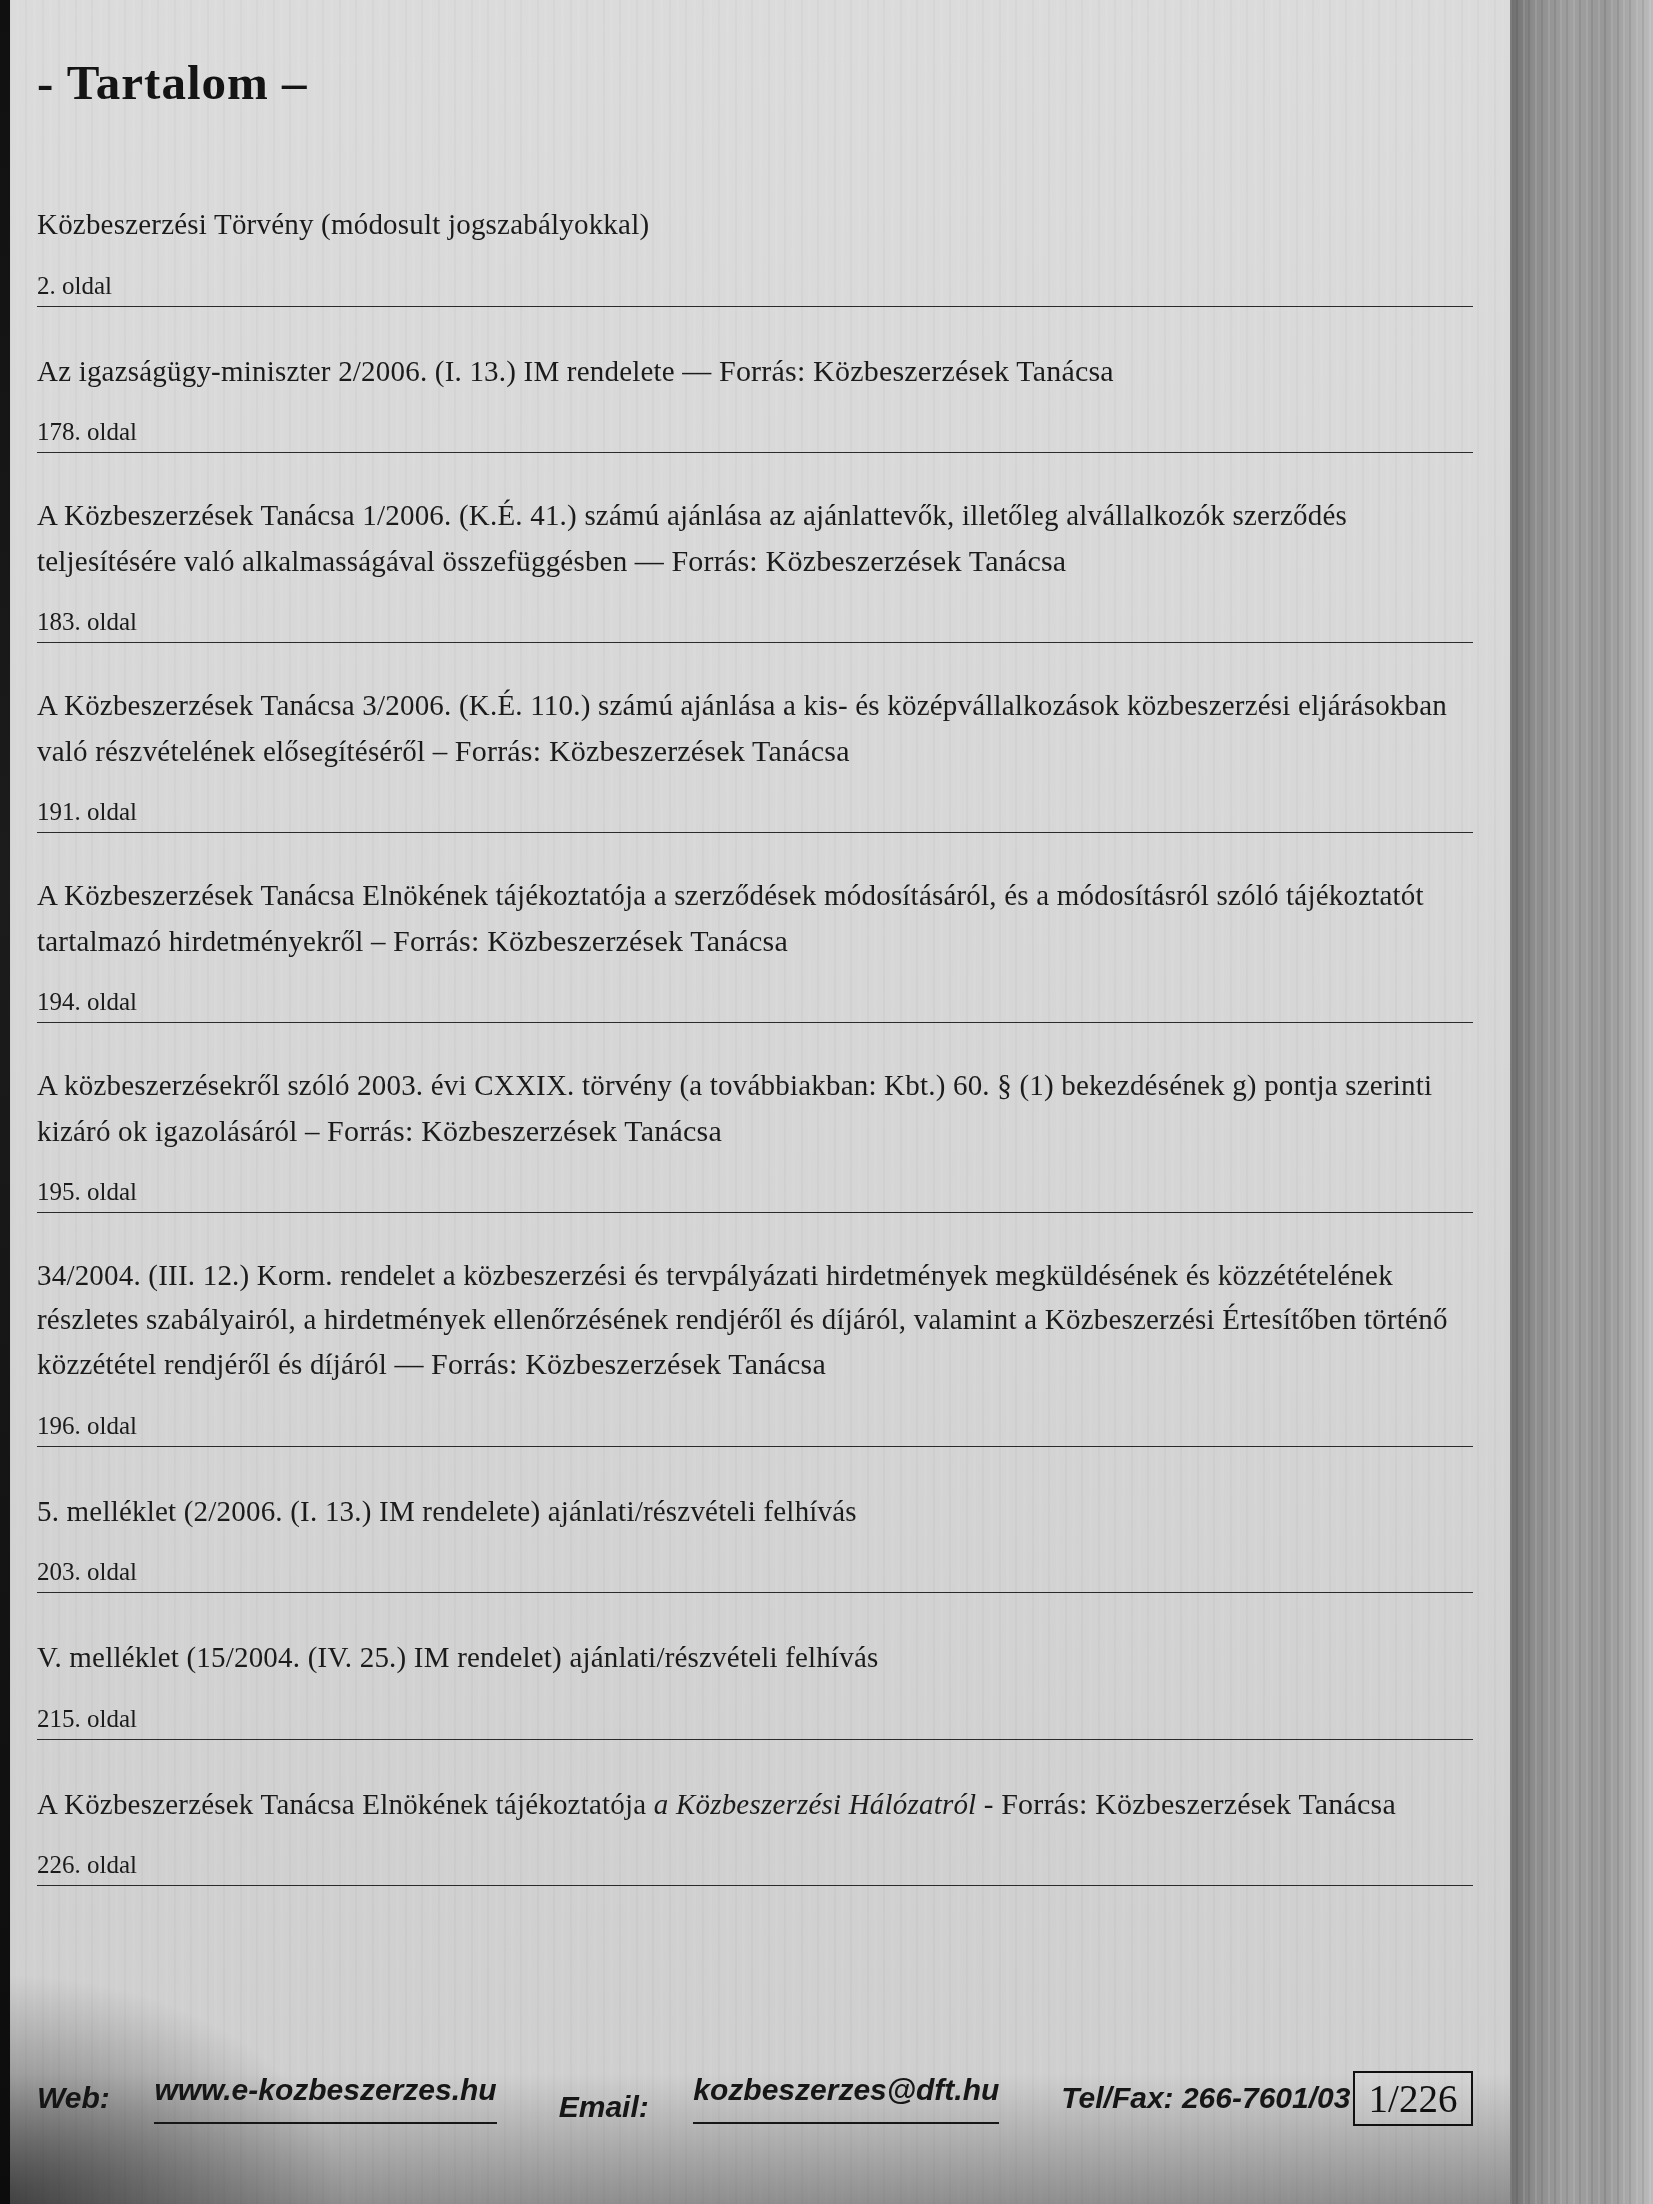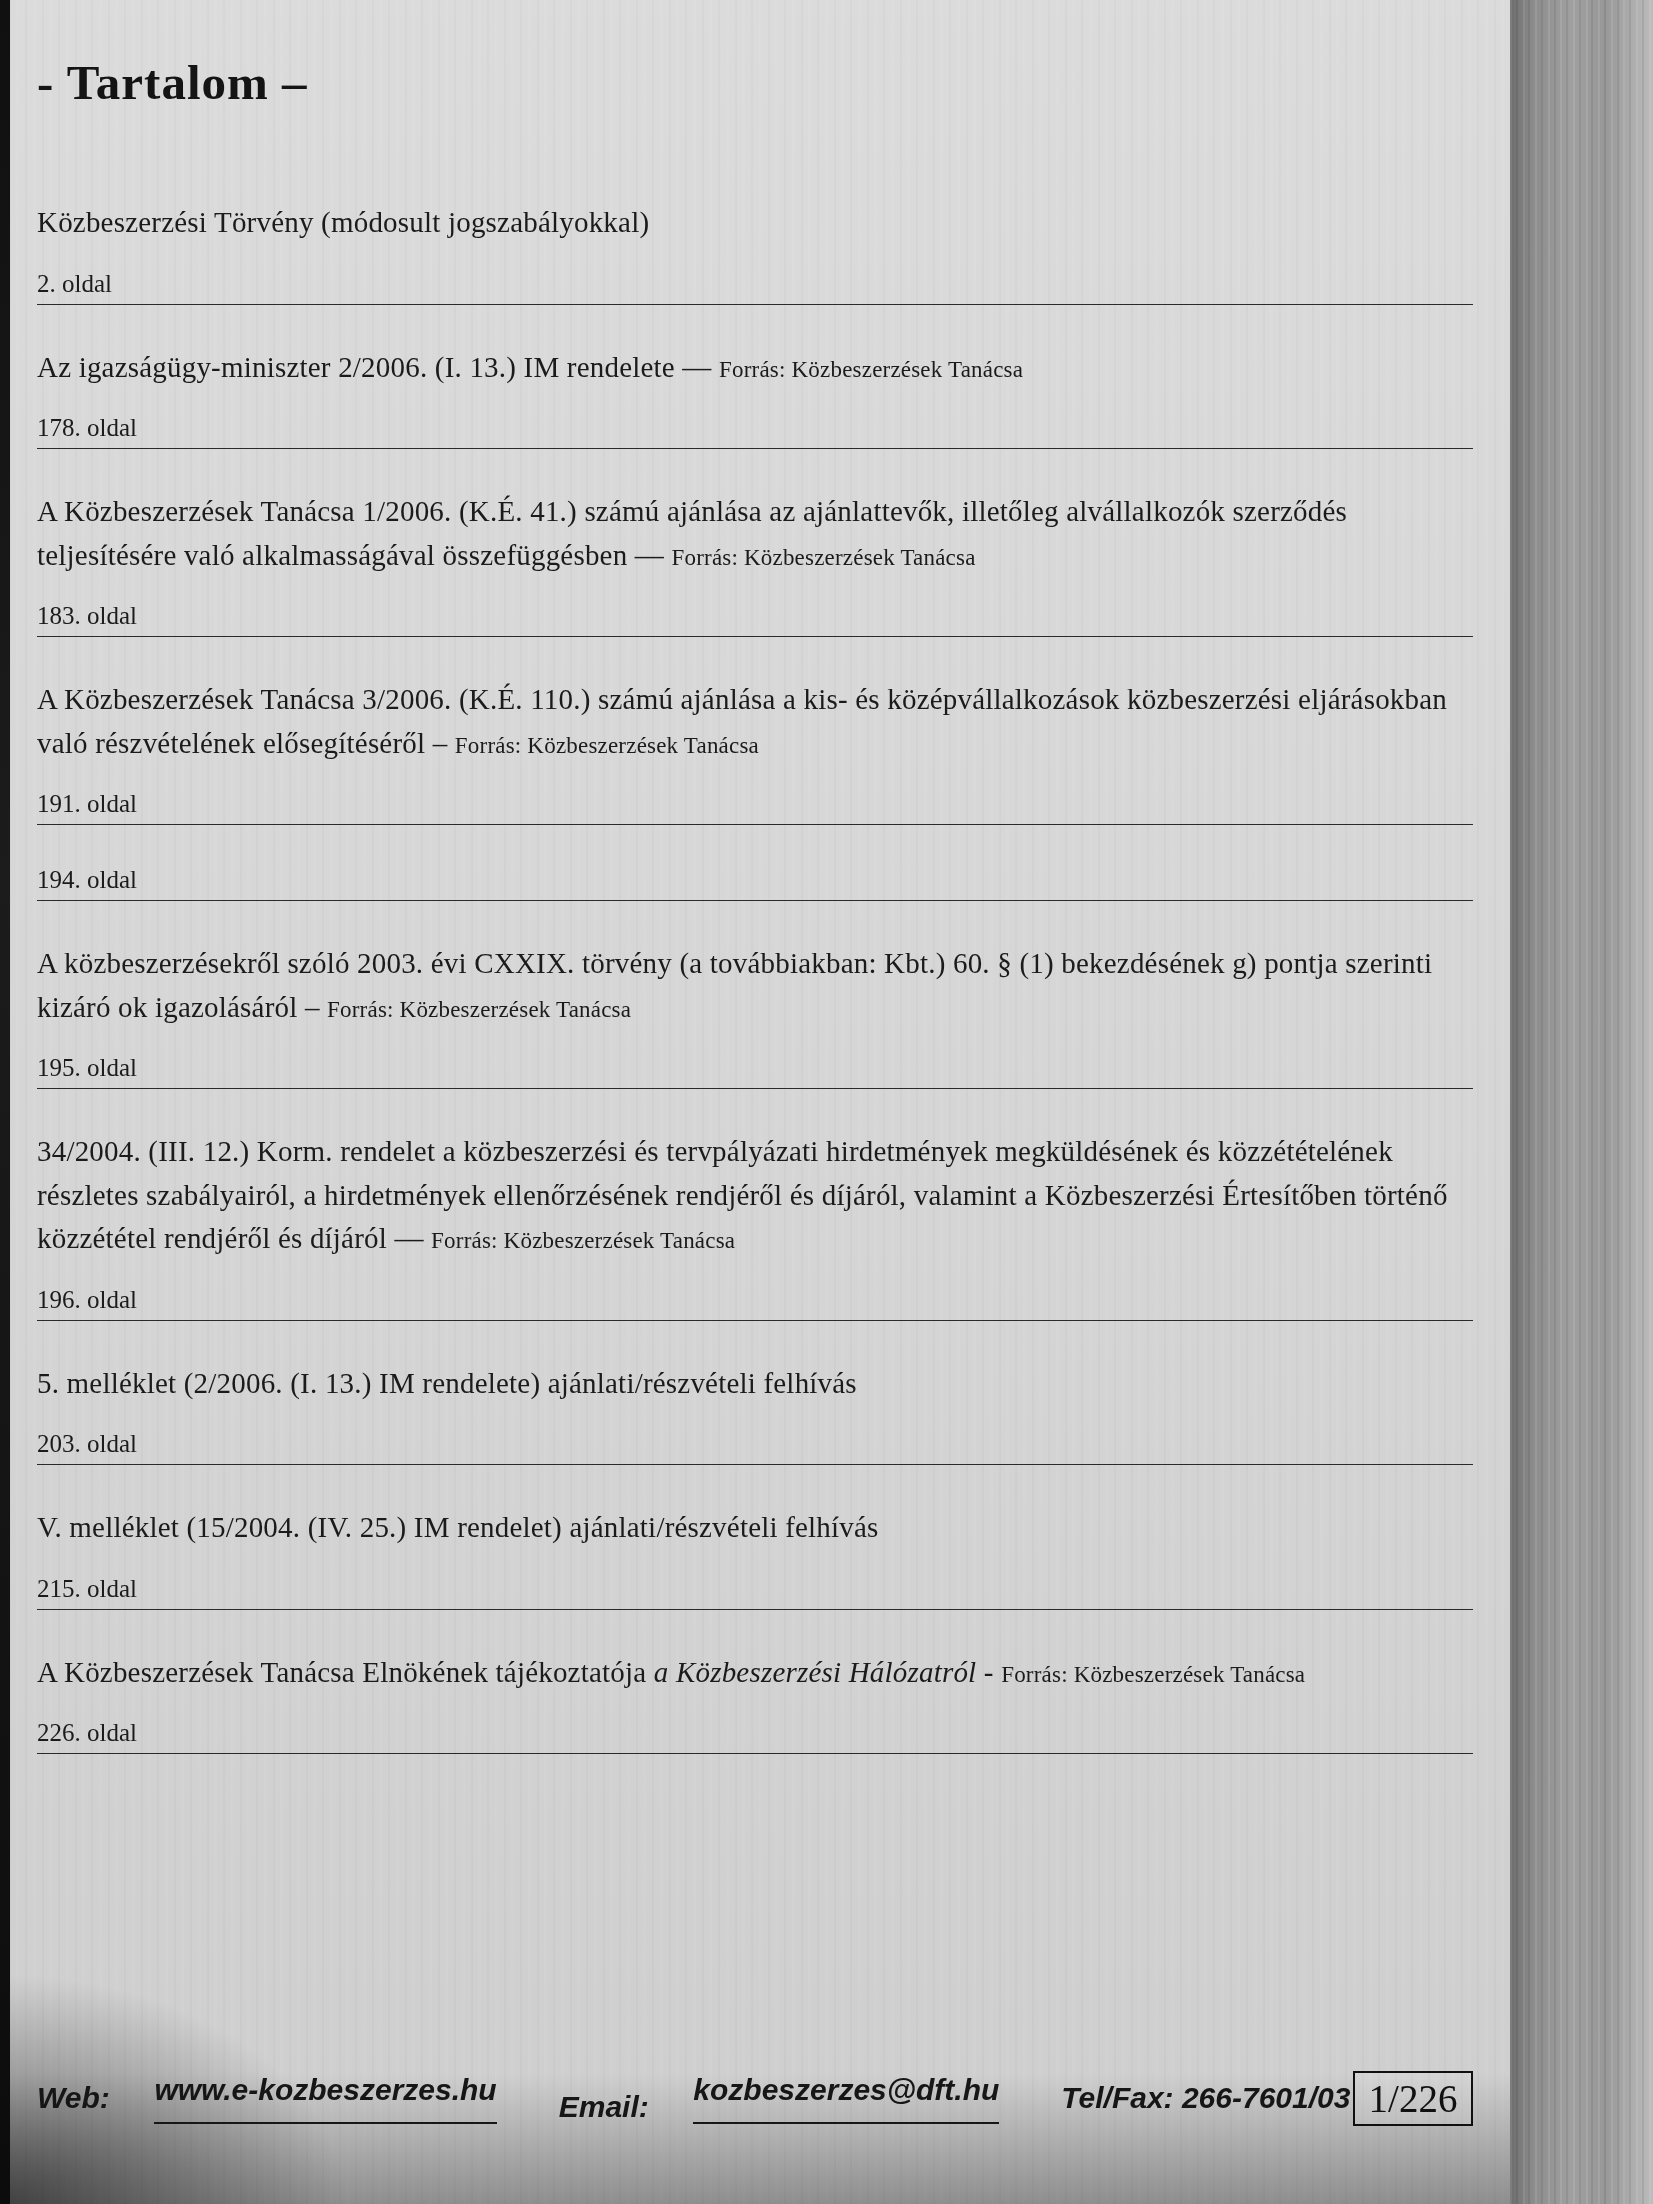--- a/index.html
+++ b/index.html
@@ -85,21 +85,21 @@
 
   .page-title {
     text-align:left; margin-top:54px;
     font-size:49px; font-weight:bold; letter-spacing:1px; color:#141414;
   }
 
   .toc-list { margin-top:90px; }
   .entry { margin-bottom:41px; }
   .entry-title { font-size:29px; line-height:1.5; letter-spacing:0.2px; color:#1b1b1b; }
   .entry-title .ital { font-style:italic; }
-  .entry-source { font-size:23px; }
+  .entry-source { font-size:30px; }
   .entry-page {
     font-size:25px; margin-top:25px; padding-bottom:6px;
     border-bottom:1.9px solid #2a2a2a; color:#1b1b1b;
   }
 
   
   .page-footer {
     position:absolute; left:37px; top:2071px; width:1436px;
     display:flex; align-items:center;
     font-family:"Liberation Sans", sans-serif;
@@ -146,20 +146,21 @@
     <p class="entry-title"><span>A Közbeszerzések Tanácsa 1/2006. (K.É. 41.) számú ajánlása az ajánlattevők, illetőleg alvállalkozók szerződés teljesítésére való alkalmasságával összefüggésben — </span><span class="ital"></span><span></span><span class="entry-source">Forrás: Közbeszerzések Tanácsa</span></p>
     <div class="entry-page"><span>183. oldal</span></div>
   </div>
 
   <div class="entry">
     <p class="entry-title"><span>A Közbeszerzések Tanácsa 3/2006. (K.É. 110.) számú ajánlása a kis- és középvállalkozások közbeszerzési eljárásokban való részvételének elősegítéséről – </span><span class="ital"></span><span></span><span class="entry-source">Forrás: Közbeszerzések Tanácsa</span></p>
     <div class="entry-page"><span>191. oldal</span></div>
   </div>
 
   <div class="entry">
+    <p class="entry-title"><span>A Közbeszerzések Tanácsa Elnökének tájékoztatója a szerződések  módosításáról, és a módosításról  szóló tájékoztatót tartalmazó hirdetményekről – </span><span class="ital"></span><span></span><span class="entry-source">Forrás: Közbeszerzések Tanácsa</span></p>
     <div class="entry-page"><span>194. oldal</span></div>
   </div>
 
   <div class="entry">
     <p class="entry-title"><span>A közbeszerzésekről szóló 2003. évi CXXIX. törvény (a továbbiakban: Kbt.) 60. § (1) bekezdésének g) pontja szerinti kizáró ok igazolásáról – </span><span class="ital"></span><span></span><span class="entry-source">Forrás: Közbeszerzések Tanácsa</span></p>
     <div class="entry-page"><span>195. oldal</span></div>
   </div>
 
   <div class="entry">
     <p class="entry-title"><span>34/2004. (III. 12.) Korm. rendelet a közbeszerzési és tervpályázati hirdetmények megküldésének és közzétételének részletes szabályairól, a hirdetmények ellenőrzésének rendjéről és díjáról, valamint a Közbeszerzési Értesítőben történő közzététel rendjéről és díjáról — </span><span class="ital"></span><span></span><span class="entry-source">Forrás: Közbeszerzések Tanácsa</span></p>

